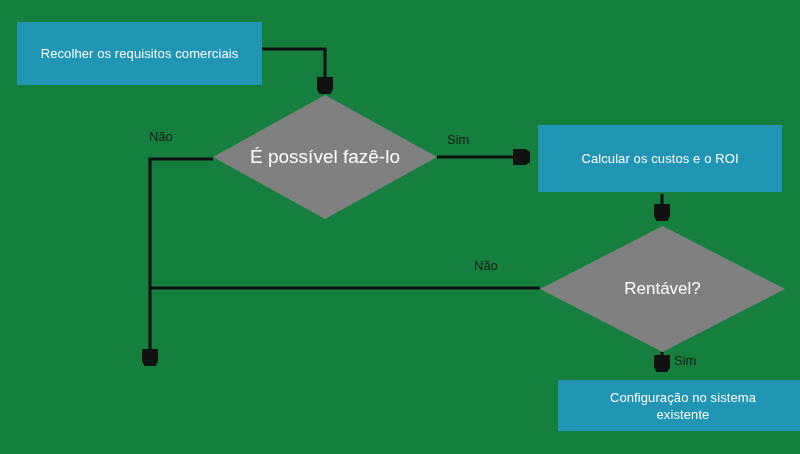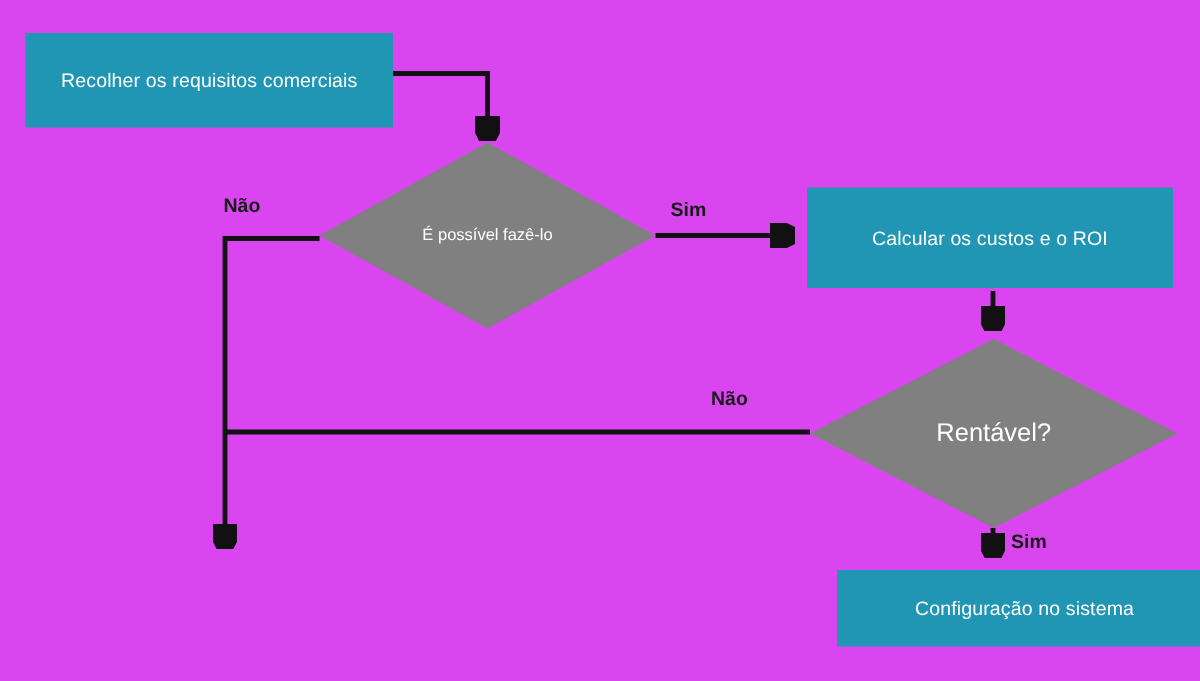--- a/index.html
+++ b/index.html
@@ -4,21 +4,21 @@
 <style>
   html, body {
     margin: 0;
     padding: 0;
     background: #ffffff;
   }
   #canvas {
     position: relative;
     width: 800px;
     height: 454px;
-    background: #d946ef;
+    background: #15803d;
     font-family: "Liberation Sans", sans-serif;
     overflow: hidden;
   }
   .node {
     position: absolute;
     display: flex;
     align-items: center;
     justify-content: center;
     text-align: center;
     color: #ffffff;
@@ -44,31 +44,31 @@
     clip-path: polygon(50% 0%, 100% 50%, 50% 100%, 0% 50%);
   }
   .decision .diamond-label {
     position: relative;
     z-index: 2;
     color: #ffffff;
     text-align: center;
     padding: 0 14px;
   }
   #node-possivel .diamond-label {
-    font-size: 11px;
+    font-size: 19px;
     line-height: 18px;
   }
   #node-rentavel .diamond-label {
     font-size: 17px;
     line-height: 20px;
   }
   .edge-label {
     position: absolute;
     font-family: "Liberation Sans", sans-serif;
-    font-weight: bold;
+    font-weight: normal;
     font-size: 13px;
     color: #1a1a1a;
     white-space: nowrap;
   }
   svg.connectors {
     position: absolute;
     left: 0;
     top: 0;
     width: 800px;
     height: 454px;
@@ -123,20 +123,21 @@
 
   <div class="node decision" id="node-rentavel" style="left:540px; top:226px; width:245px; height:126px;">
     <div class="diamond-shape"></div>
     <div class="diamond-label">Rentável?</div>
   </div>
 
 
   <div class="node process" id="node-configuracao" style="left:558px; top:380px; width:250px; height:51px;align-items:center;">
     <div>
       <div>Configuração no sistema</div>
+      <div>existente</div>
     </div>
   </div>
 
   <div class="edge-label" style="left:149px; top:129px;">Não</div>
 
   <div class="edge-label" style="left:447px; top:132px;">Sim</div>
 
   <div class="edge-label" style="left:474px; top:258px;">Não</div>
 
   <div class="edge-label" style="left:674px; top:353px;">Sim</div>

